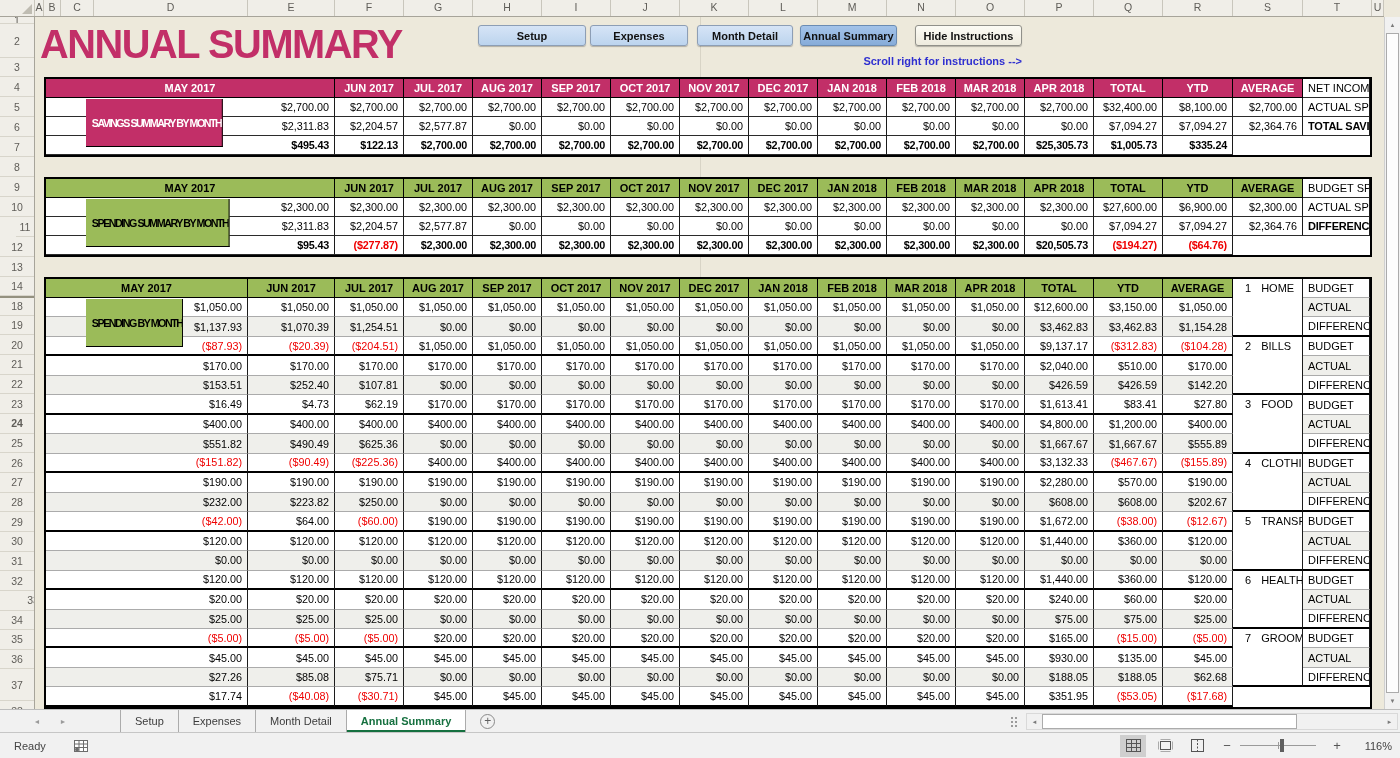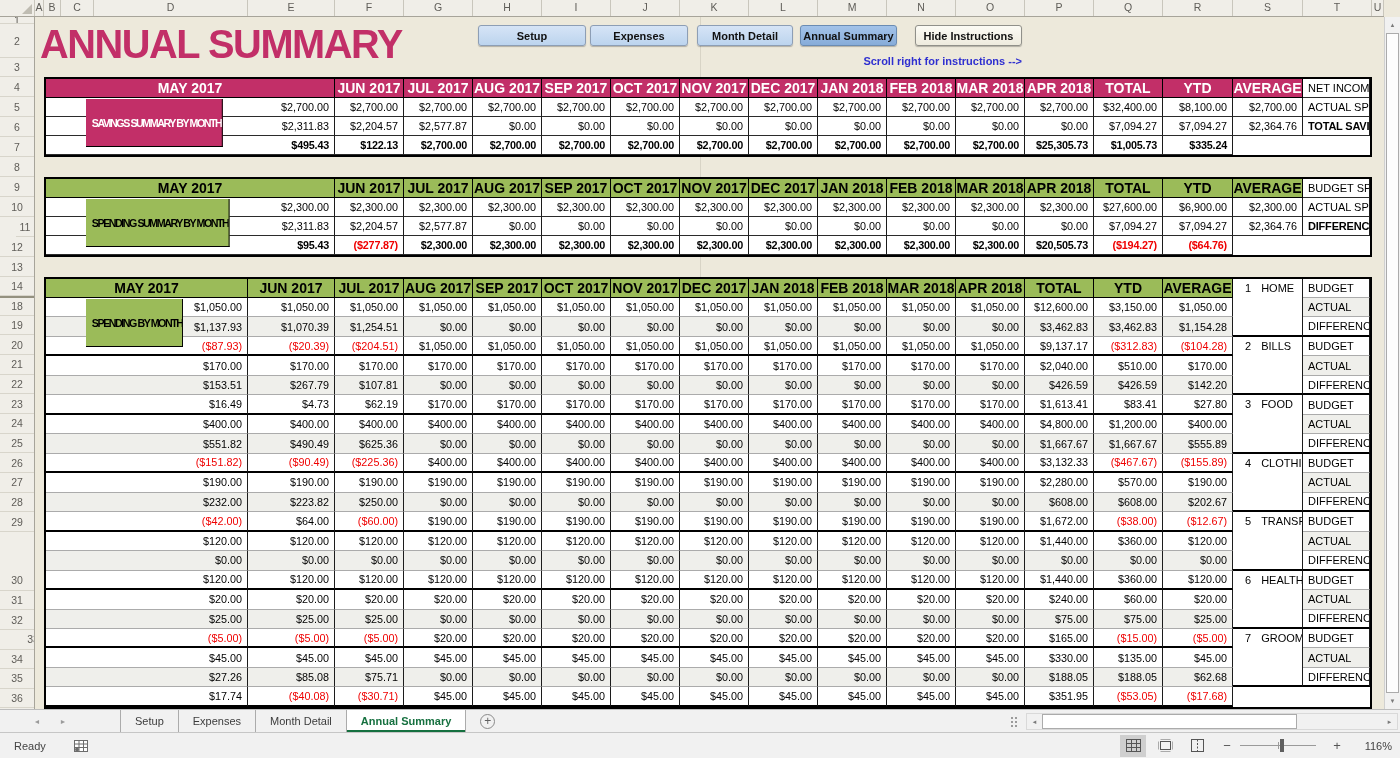--- a/index.html
+++ b/index.html
@@ -27,21 +27,21 @@
          display:flex;align-items:center;justify-content:center;box-shadow:0 1px 1px rgba(0,0,0,.25);}
   .navbtn.active{background:linear-gradient(#a3c3e9,#87acd9);border-color:#6b8cb3;}
   .navbtn.plain{background:linear-gradient(#fcfbf5,#eeebde);border-color:#90908a;}
   .note{position:absolute;right:378px;top:55px;font-size:11px;font-weight:700;color:#2f2fd0;white-space:nowrap;}
   
   .tbl{position:absolute;left:44px;display:grid;box-sizing:border-box;border:2px solid #000;background:#fff;}
   .tbl1{top:77px;width:1328px;height:80px;grid-template-columns:289px repeat(12,69px) 70px 70px auto;grid-auto-rows:19px;}
   .tbl2{top:177px;width:1328px;height:80px;grid-template-columns:289px repeat(12,69px) 70px 70px auto;grid-auto-rows:19px;}
   .tbl3{top:277px;width:1328px;height:432px;grid-template-columns:202px 87px repeat(12,69px) 70px 70px auto;
         grid-template-rows:19px repeat(21,19.476px);}
-  .hc{box-sizing:border-box;display:flex;align-items:center;justify-content:center;font-size:14px;
+  .hc{box-sizing:border-box;display:flex;align-items:center;justify-content:center;font-size:11px;
       font-weight:700;border-right:1px solid #000;border-bottom:1px solid #000;overflow:hidden;white-space:nowrap;}
   .hc.pink{background:#c22f68;color:#fff;}
   .hc.green{background:#9bbb59;color:#000;}
   .hc.title{justify-content:flex-start;padding-left:6px;font-size:11px;}
   .span2{grid-column:span 2;}
   .lbl{box-sizing:border-box;display:flex;align-items:center;padding-left:5px;font-size:11px;color:#000;
        background:#fff;border-right:1px solid #1c1c1c;border-bottom:1px solid #2b2b2b;overflow:hidden;white-space:nowrap;}
   .val{box-sizing:border-box;display:flex;align-items:center;justify-content:flex-end;padding-right:5px;
        font-size:10.8px;color:#000;background:#fff;border-right:1px solid #1c1c1c;border-bottom:1px solid #2b2b2b;
        overflow:hidden;white-space:nowrap;}
@@ -136,27 +136,27 @@
       <div class="row-h" style="height: 20px; margin-left: 16px;">11</div>
       <div class="row-h" style="height: 20px;">12</div>
       <div class="row-h" style="height: 20px;">13</div>
       <div class="row-h" style="height: 19px;">14</div>
       <div class="row-h" style="height: 19.67px; border-top: 2px solid rgb(148, 145, 127);">18</div>
       <div class="row-h" style="height: 19.67px;">19</div>
       <div class="row-h" style="height: 19.67px;">20</div>
       <div class="row-h" style="height: 19.67px;">21</div>
       <div class="row-h" style="height: 19.67px;">22</div>
       <div class="row-h" style="height: 19.67px;">23</div>
-      <div class="row-h" style="height: 19.67px;">24</div>
+      <div class="row-h" style="height: 19.67px; font-weight: bold;">24</div>
       <div class="row-h" style="height: 19.67px;">25</div>
       <div class="row-h" style="height: 19.67px;">26</div>
       <div class="row-h" style="height: 19.67px;">27</div>
       <div class="row-h" style="height: 19.67px;">28</div>
       <div class="row-h" style="height: 19.67px;">29</div>
-      <div class="row-h" style="height: 19.67px; margin-top: 39px;">30</div>
+      <div class="row-h" style="height: 19.67px;">30</div>
       <div class="row-h" style="height: 19.67px;">31</div>
       <div class="row-h" style="height: 19.67px;">32</div>
       <div class="row-h" style="height: 19.67px; padding-left: 32px;">33</div>
       <div class="row-h" style="height: 19.67px;">34</div>
       <div class="row-h" style="height: 19.67px;">35</div>
       <div class="row-h" style="height: 19.67px;">36</div>
       <div class="row-h" style="height: 32px;">37</div>
       <div class="row-h" style="height: 19.67px;">38</div>
     </div>
 
@@ -388,21 +388,21 @@
       <div class="val s0">$170.00</div>
       <div class="val s0">$170.00</div>
       <div class="val s0">$170.00</div>
       <div class="val s0">$170.00</div>
       <div class="val s0">$170.00</div>
       <div class="val s0">$2,040.00</div>
       <div class="val s0">$510.00</div>
       <div class="val s0">$170.00</div>
       <div class="sub s1">ACTUAL</div>
       <div class="val s1">$153.51</div>
-      <div class="val s1">$267.79</div>
+      <div class="val s1">$252.40</div>
       <div class="val s1">$107.81</div>
       <div class="val s1">$0.00</div>
       <div class="val s1">$0.00</div>
       <div class="val s1">$0.00</div>
       <div class="val s1">$0.00</div>
       <div class="val s1">$0.00</div>
       <div class="val s1">$0.00</div>
       <div class="val s1">$0.00</div>
       <div class="val s1">$0.00</div>
       <div class="val s1">$0.00</div>
@@ -643,21 +643,21 @@
       <div class="val s0">$45.00</div>
       <div class="val s0">$45.00</div>
       <div class="val s0">$45.00</div>
       <div class="val s0">$45.00</div>
       <div class="val s0">$45.00</div>
       <div class="val s0">$45.00</div>
       <div class="val s0">$45.00</div>
       <div class="val s0">$45.00</div>
       <div class="val s0">$45.00</div>
       <div class="val s0">$45.00</div>
-      <div class="val s0">$330.00</div>
+      <div class="val s0">$930.00</div>
       <div class="val s0">$135.00</div>
       <div class="val s0">$45.00</div>
       <div class="sub s1">ACTUAL</div>
       <div class="val s1">$27.26</div>
       <div class="val s1">$85.08</div>
       <div class="val s1">$75.71</div>
       <div class="val s1">$0.00</div>
       <div class="val s1">$0.00</div>
       <div class="val s1">$0.00</div>
       <div class="val s1">$0.00</div>

